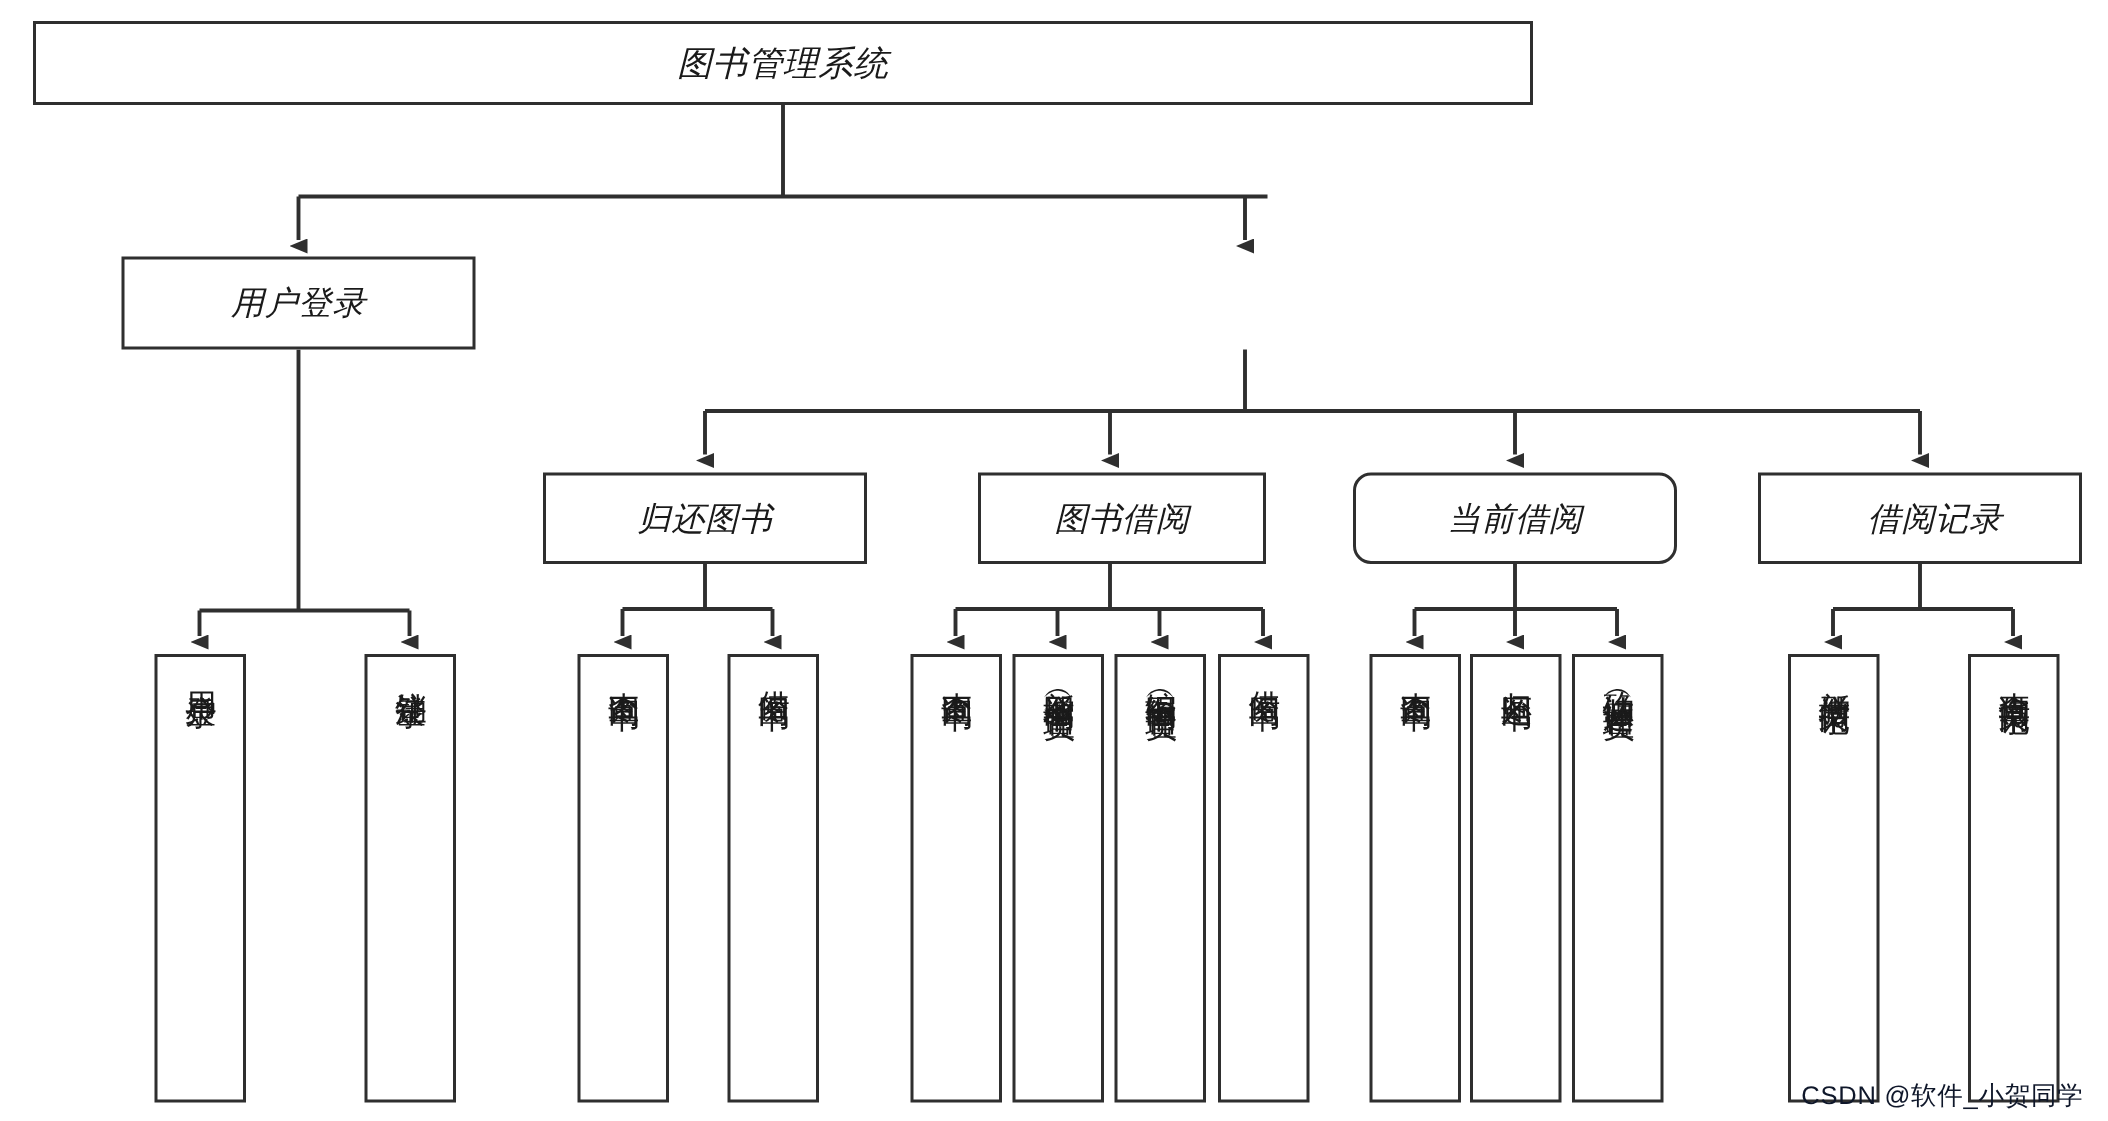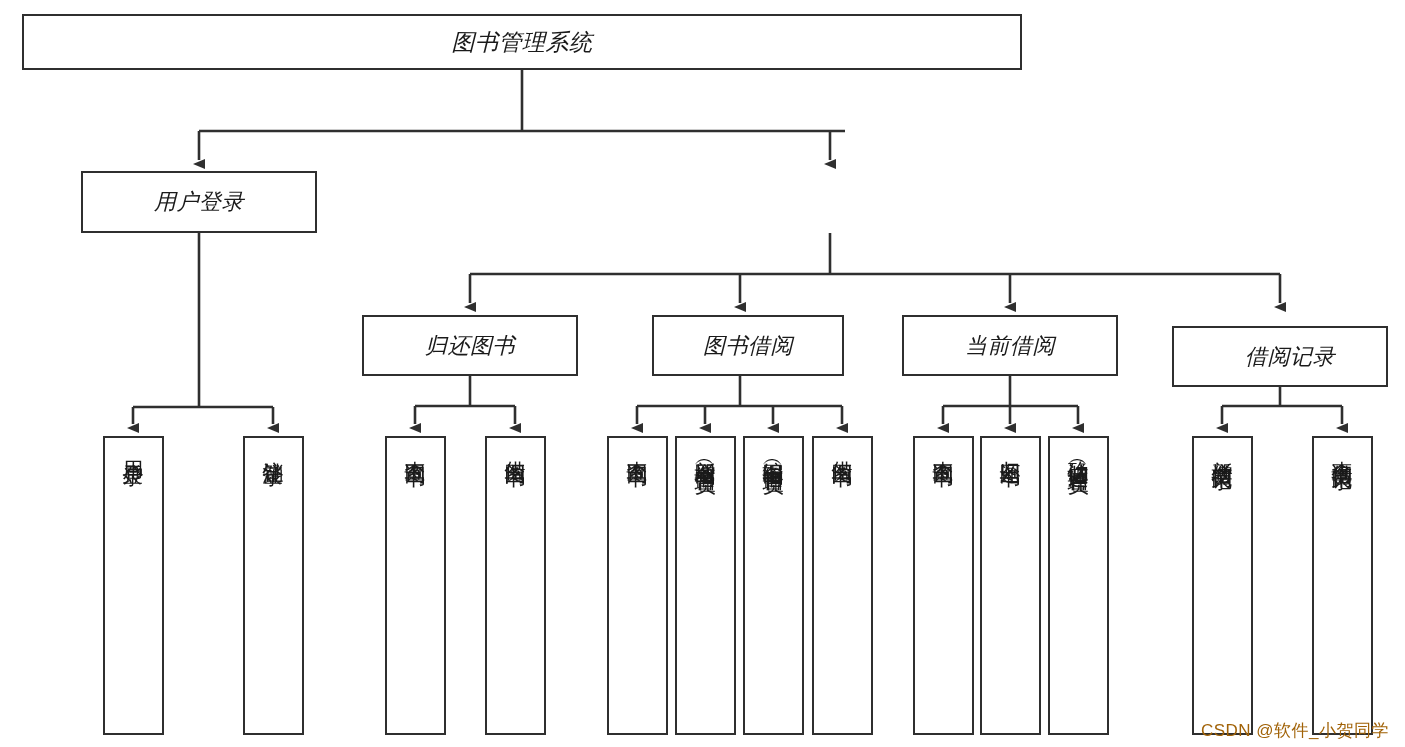--- a/index.html
+++ b/index.html
@@ -56,21 +56,21 @@
     letter-spacing: 2px;
     line-height: 1;
     margin: 0 auto;
   }
   .node.root .label { font-size: 23px; }
   .watermark {
     position: absolute;
     right: 16px;
     bottom: 5px;
     font-size: 17px;
-    color: #a16207;
+    color: #0f172a;
     white-space: nowrap;
     letter-spacing: 0.5px;
   }
 </style>
 </head>
 <body>
 
 <div id="canvas">
 
   <svg id="edges" viewBox="0 0 1405 747">
@@ -130,24 +130,24 @@
   <div class="node horiz" style="left:81px; top:171px; width:236px; height:62px;">
     <span class="label">用户登录</span>
   </div>
 
   <div class="node horiz" style="left:362px; top:315px; width:216px; height:61px;">
     <span class="label">归还图书</span>
   </div>
   <div class="node horiz" style="left:632px; top:315px; width:192px; height:61px;margin-left:20px;">
     <span class="label">图书借阅</span>
   </div>
-  <div class="node horiz" style="left:902px; top:315px; width:216px; height:61px;">
+  <div class="node horiz" style="left:902px; top:315px; width:216px; height:61px;border-radius:12px;">
     <span class="label">当前借阅</span>
   </div>
-  <div class="node horiz" style="left:1172px; top:326px; width:216px; height:61px;padding-left:20px;">
+  <div class="node horiz" style="left:1172px; top:315px; width:216px; height:61px;padding-left:20px;">
     <span class="label">借阅记录</span>
   </div>
 
   <div class="node vert" style="left:103px; top:436px; width:61px; height:299px;">
     <span class="label">用户登录</span>
   </div>
   <div class="node vert" style="left:243px; top:436px; width:61px; height:299px;">
     <span class="label">注销登录</span>
   </div>
 

